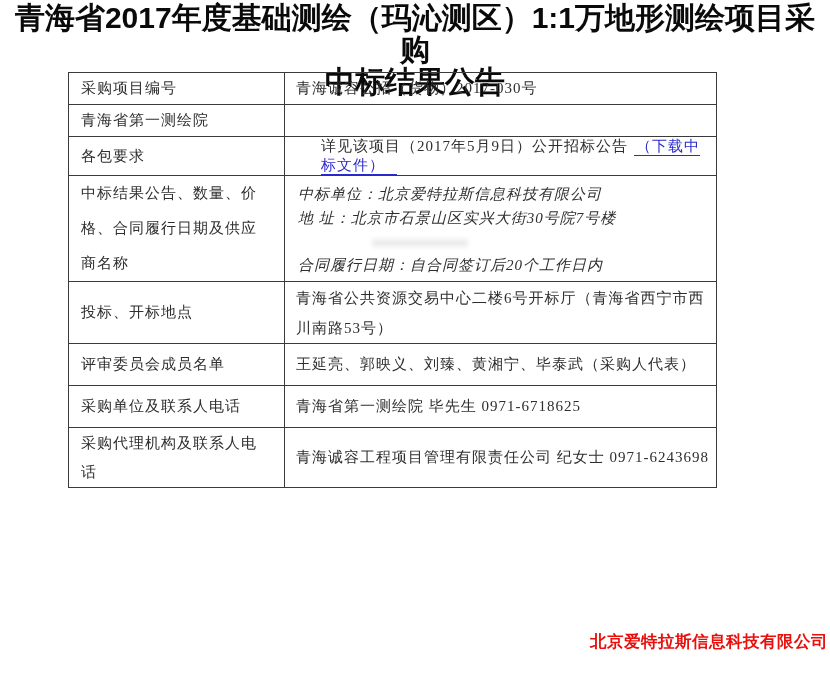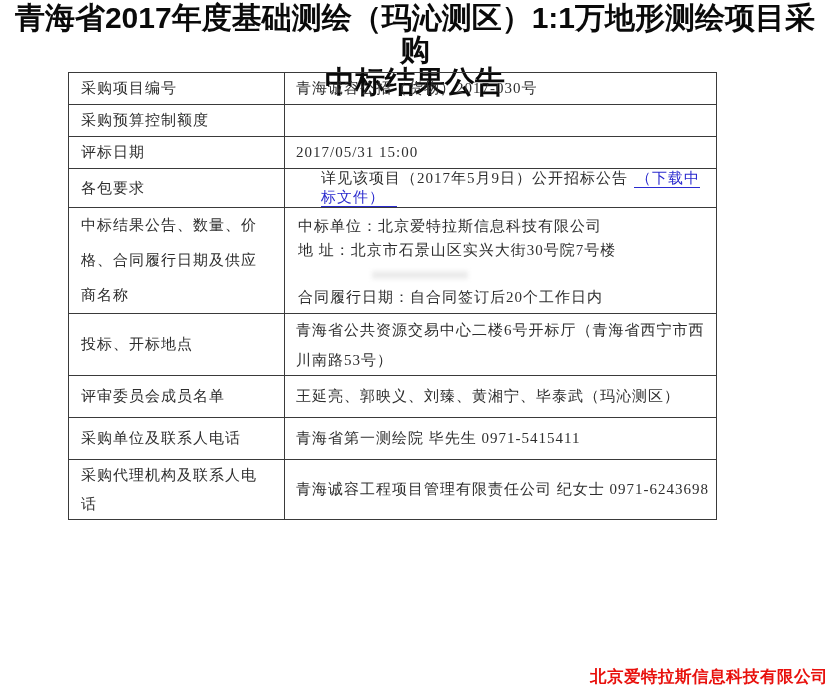--- a/index.html
+++ b/index.html
@@ -25,57 +25,53 @@
   td.val{padding:0 4px 0 11px;position:relative;}
   tr.h32{height:32px;}
   tr.h97{height:97px;}
   tr.h62{height:62px;}
   tr.h33{height:42px;}
   tr.h60{height:60px;}
   .lh35{line-height:35px;}
   .lh29{line-height:29px;}
   .lh30{line-height:30px;}
   .indent{padding-left:36px !important;}
-  .cellflow{padding:7px 4px 0 13px !important;line-height:23.5px;vertical-align:top !important;}
+  .cellflow{padding:7px 4px 0 13px !important;line-height:23.5px;vertical-align:top !important;font-style:italic;}
   a.dl{
     color:#2a2ace;text-decoration:none;border-bottom:1px solid #2a2ace;
     padding:0 12px 1px 2px;margin-left:6px;cursor:pointer;
   }
   .smudge{position:absolute;background:#d9d9d9;filter:blur(2px);opacity:.45;}
   .sm-a{left:44px;top:7px;width:110px;height:7px;}
   .sm-b{left:178px;top:13px;width:46px;height:5px;}
   .sm-dots{left:6px;top:24px;width:146px;height:2px;opacity:.6;filter:blur(1px);background:#cfcfcf;}
   .smudge-inline{display:inline-block;margin-left:74px;width:96px;height:8px;background:#dcdcdc;filter:blur(2px);opacity:.55;vertical-align:middle;}
   .watermark{
-    position:absolute;top:665px;right:2px;width:240px;text-align:right;
+    position:absolute;top:630px;right:2px;width:240px;text-align:right;
     color:#e8100c;font-weight:bold;font-size:16.5px;letter-spacing:.5px;line-height:24px;
     font-family:"Liberation Serif","DejaVu Serif",serif;
   }
 </style>
 </head>
 <body>
 
 <div class="title">
   <div>青海省2017年度基础测绘（玛沁测区）1:1万地形测绘项目采购</div>
   <div>中标结果公告</div>
 </div>
 
 <table class="doc">
   <tbody>
       <tr class="h32">
     <td class="lbl">采购项目编号</td>
     <td class="val">青海诚容公招（货物）2017-030号</td>
   </tr>
   <tr class="h32">
-    <td class="lbl">采购预算控制额度</td>
+    <td class="lbl">青海省第一测绘院</td>
     <td class="val"></td>
-  </tr>
-  <tr class="h32">
-    <td class="lbl">评标日期</td>
-    <td class="val">2017/05/31 15:00</td>
   </tr>
   <tr class="h32">
     <td class="lbl">各包要求</td>
     <td class="val indent">
       <span>详见该项目（2017年5月9日）公开招标公告</span><a class="dl">（下载中标文件）</a>
     </td>
   </tr>
   <tr class="h97">
     <td class="lbl lh35">中标结果公告、数量、价格、合同履行日期及供应商名称</td>
     <td class="val cellflow">
@@ -84,25 +80,25 @@
       <div><span class="smudge-inline"></span></div>
       <div>合同履行日期：自合同签订后20个工作日内</div>
     </td>
   </tr>
   <tr class="h62">
     <td class="lbl">投标、开标地点</td>
     <td class="val lh30">青海省公共资源交易中心二楼6号开标厅（青海省西宁市西川南路53号）</td>
   </tr>
   <tr class="h33">
     <td class="lbl">评审委员会成员名单</td>
-    <td class="val">王延亮、郭映义、刘臻、黄湘宁、毕泰武（玛沁测区）</td>
+    <td class="val">王延亮、郭映义、刘臻、黄湘宁、毕泰武（采购人代表）</td>
   </tr>
   <tr class="h33">
     <td class="lbl">采购单位及联系人电话</td>
-    <td class="val">青海省第一测绘院 毕先生 0971-5415411</td>
+    <td class="val">青海省第一测绘院 毕先生 0971-6718625</td>
   </tr>
   <tr class="h60">
     <td class="lbl lh29">采购代理机构及联系人电话</td>
     <td class="val">青海诚容工程项目管理有限责任公司 纪女士 0971-6243698</td>
   </tr>
 
 </tbody>
   </table>
 
 <div class="watermark">北京爱特拉斯信息科技有限公司</div>

